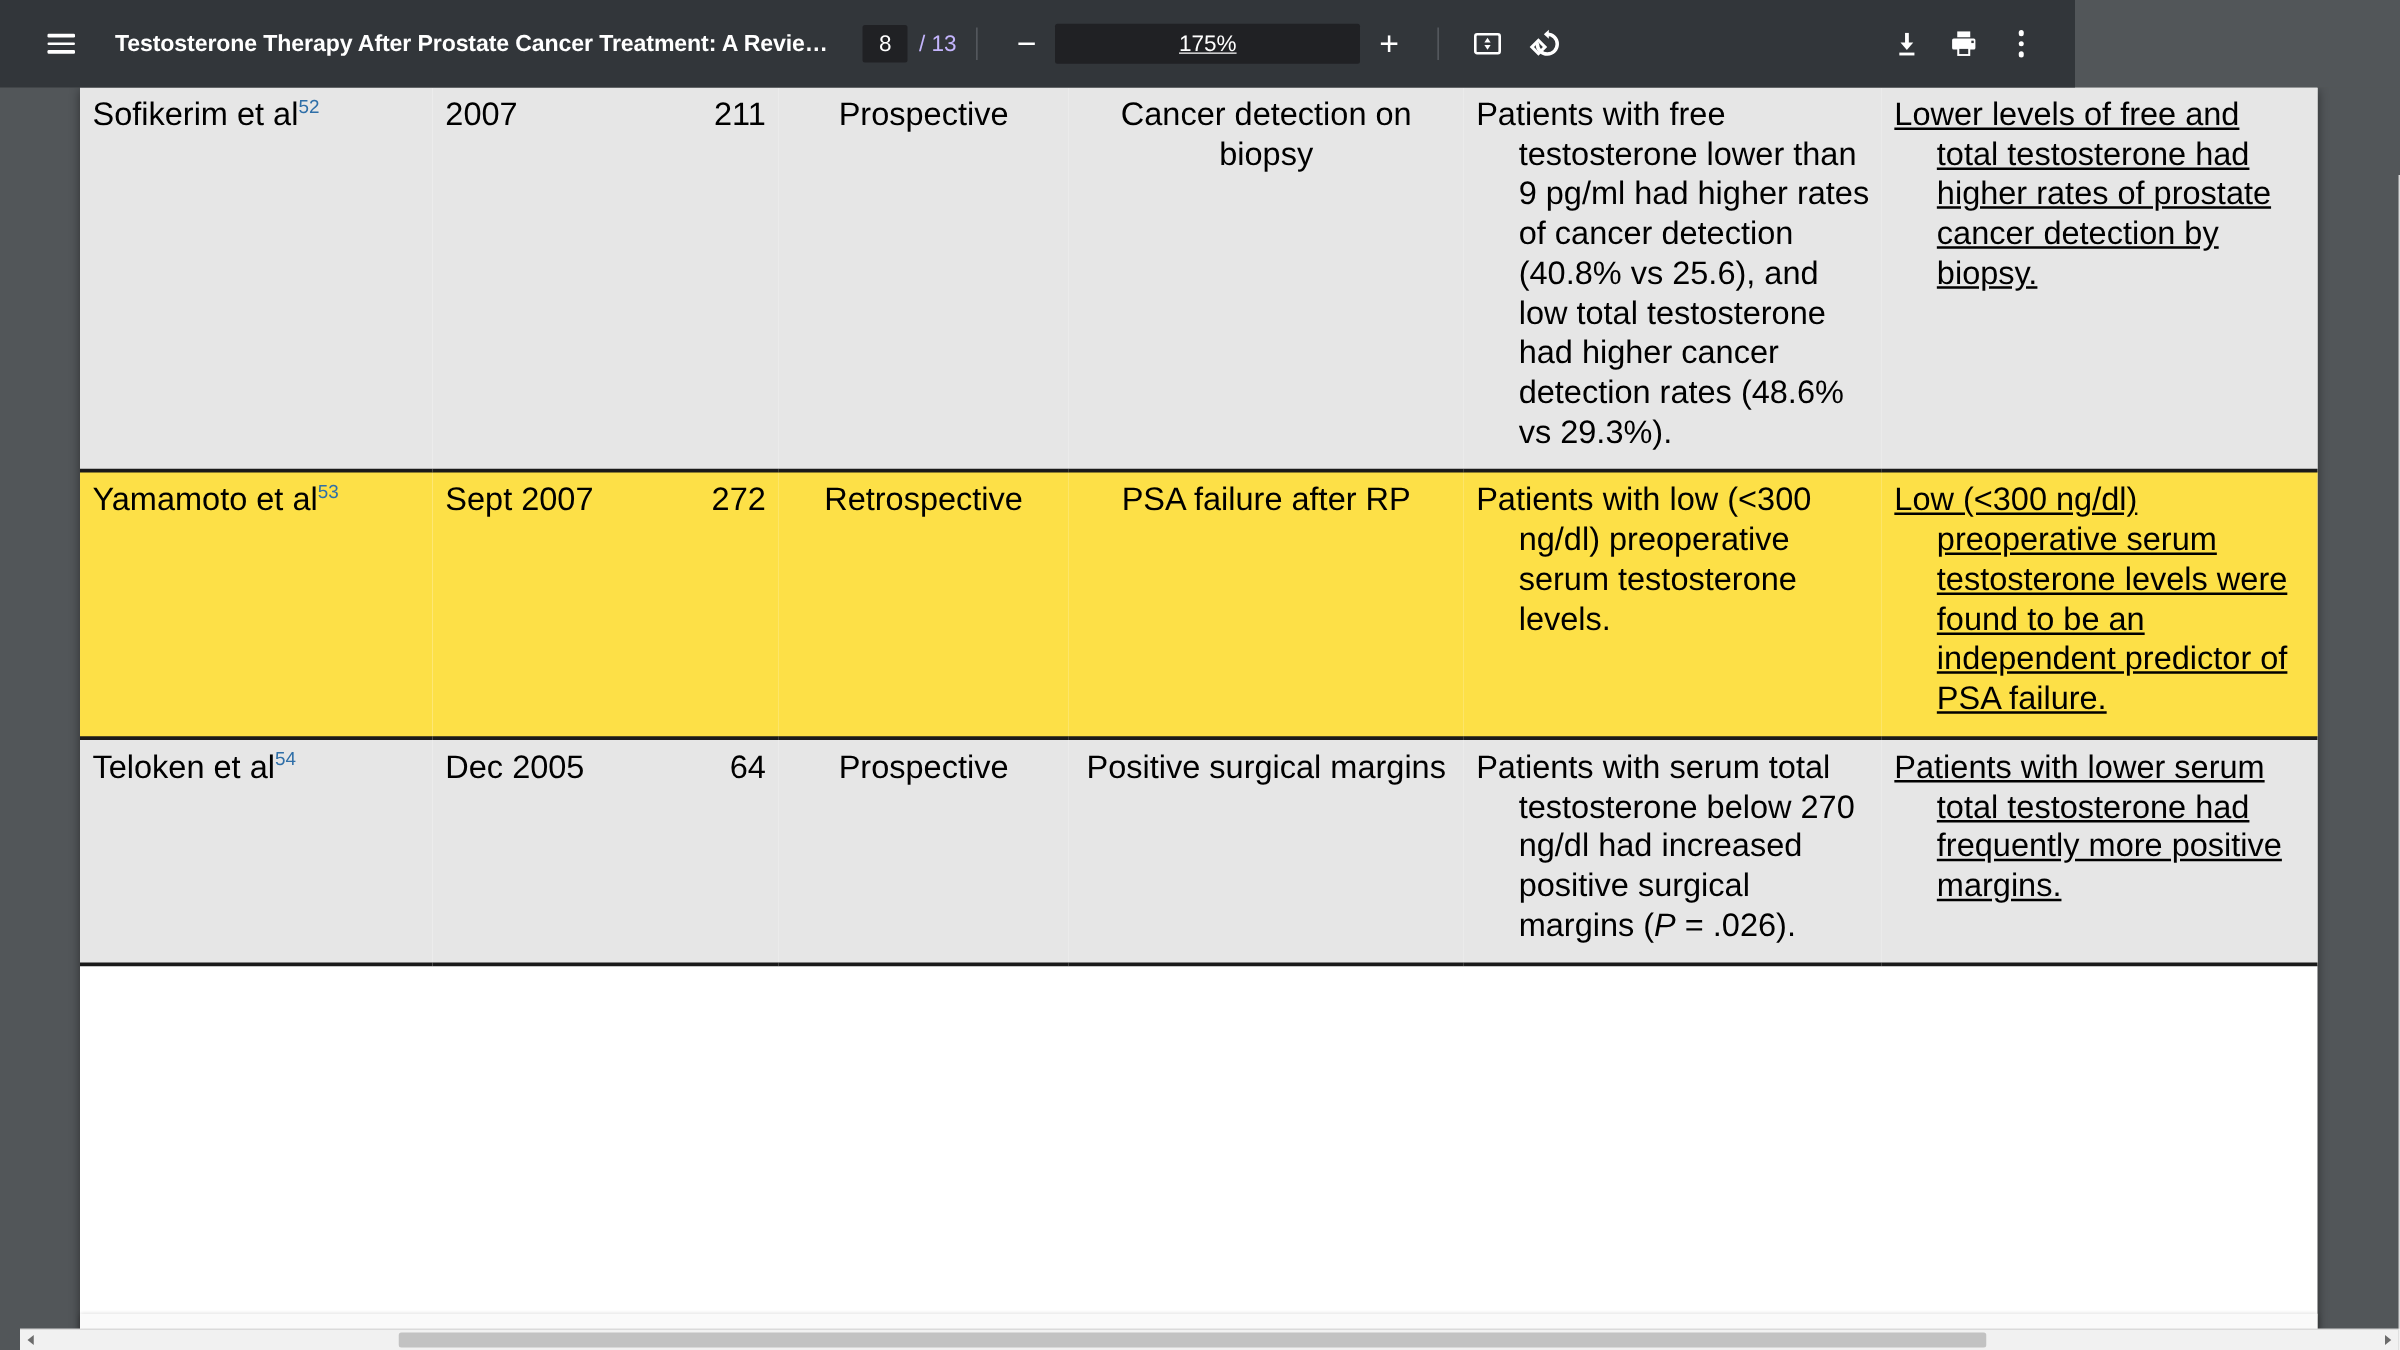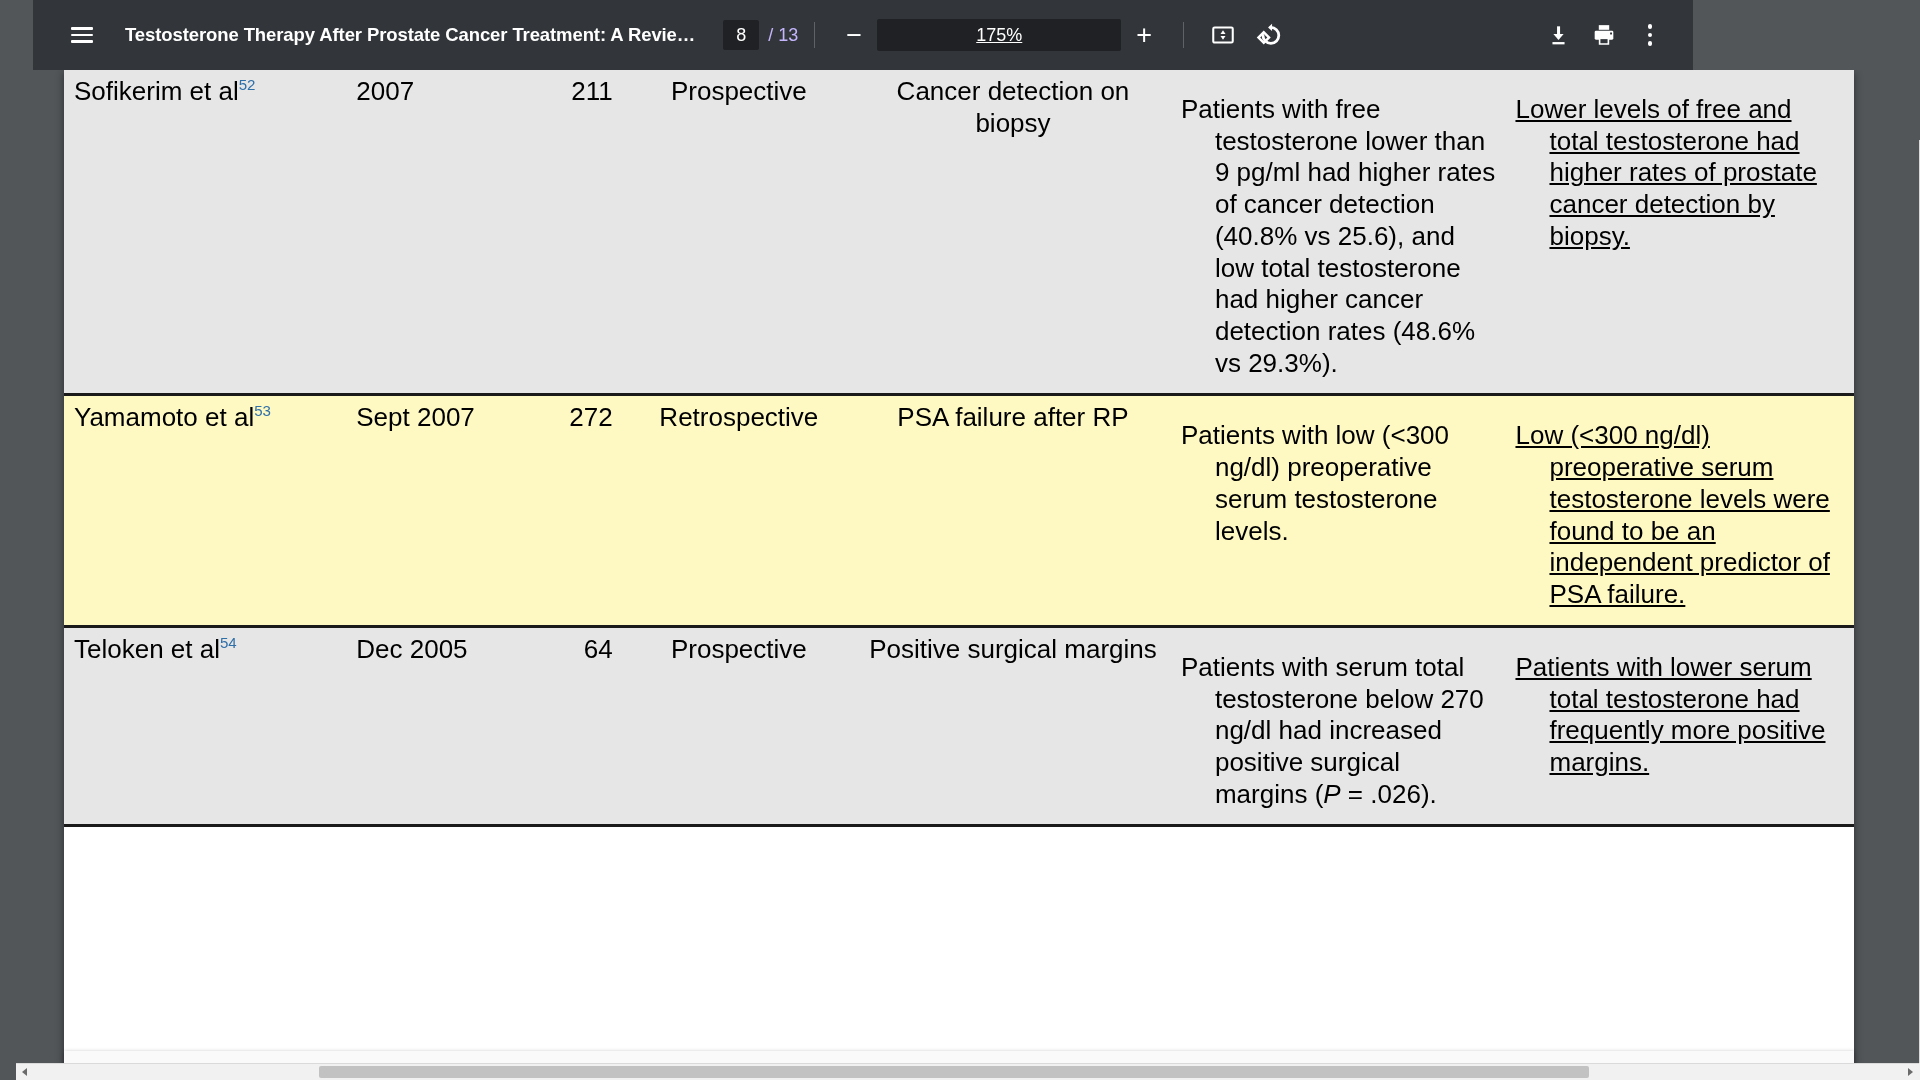--- a/index.html
+++ b/index.html
@@ -11,21 +11,20 @@
   }
 
   
   #toolbar {
     position: absolute; top: 0; left: 0;
     width: 1660px; height: 70px;
     background: #32363a;
     display: flex; align-items: center;
     color: #ffffff;
     z-index: 30;
-    margin-left: 33px;
   }
   .tb-btn {
     width: 46px; height: 46px;
     display: flex; align-items: center; justify-content: center;
     border-radius: 50%;
     flex: 0 0 auto;
     cursor: pointer;
   }
   #menu-btn { margin-left: 26px; }
   .hamburger { width: 22px; height: 16px; position: relative; }
@@ -116,38 +115,37 @@
     color: #000;
   }
   table.study-table td {
     vertical-align: top;
     font-size: 26px;
     line-height: 1.22;
     padding: 6px 10px 14px 10px;
     hyphens: none;
   }
   tr.shaded td { background: #e6e6e6; }
-  tr.plain td  { background: #fef9c3; }
+  tr.plain td  { background: #fde047; }
   tr.bordered td { border-bottom: 3.5px solid #1a1a1a; }
 
   
   .c-author { width: 243px; }
   .c-year   { width: 160px; text-align: left; }
   .c-n      { width: 78px;  text-align: right; }
   .c-design { width: 200px; text-align: center; }
   .c-endpt  { width: 272px; text-align: center; }
   .c-pop    { width: 288px; }
   .c-find   { width: 300px; text-decoration: underline; }
 
   
   .hang {
     display: block;
     padding-left: 34px;
     text-indent: -34px;
-    margin-top: 18px;
   }
   sup.ref {
     color: #2f6fa8;
     font-size: 0.58em;
     vertical-align: super;
     line-height: 0;
   }
   .ital { font-style: italic; }
 
   

